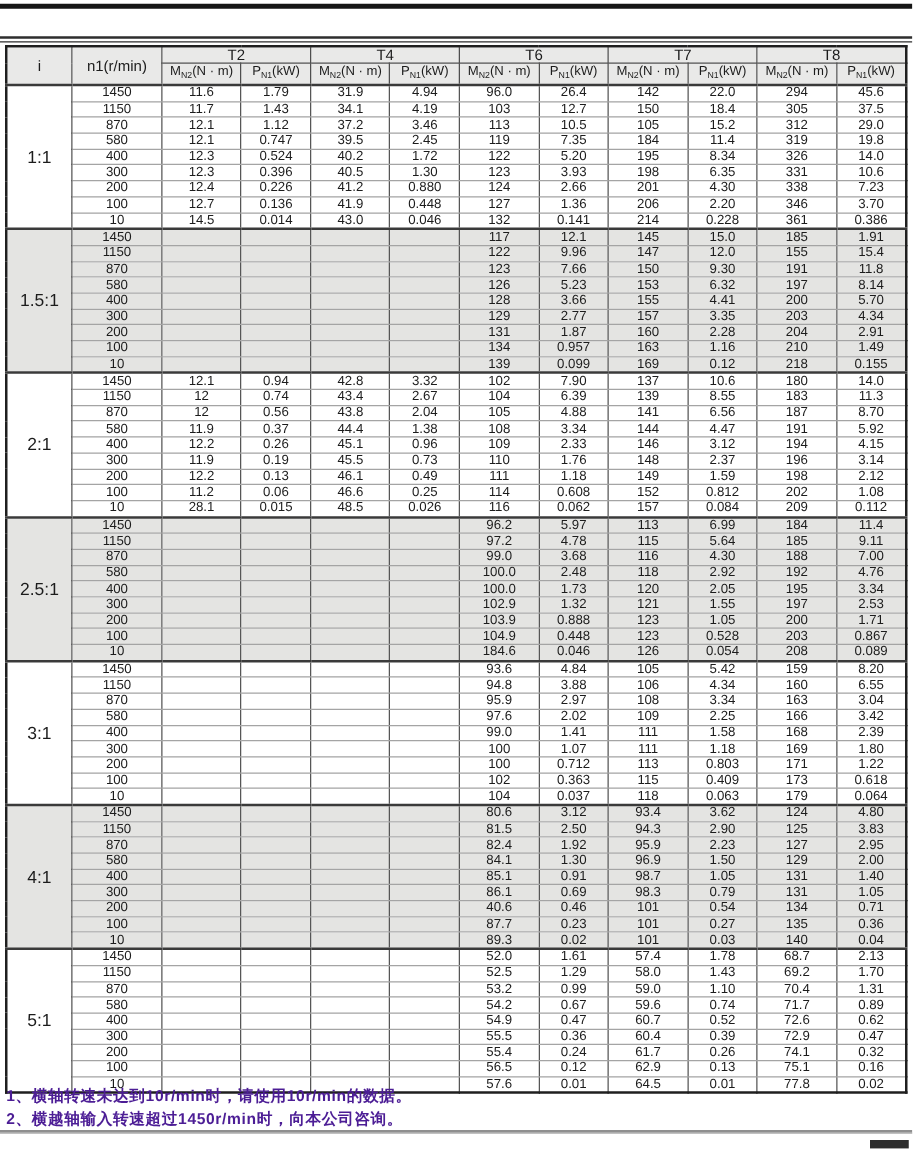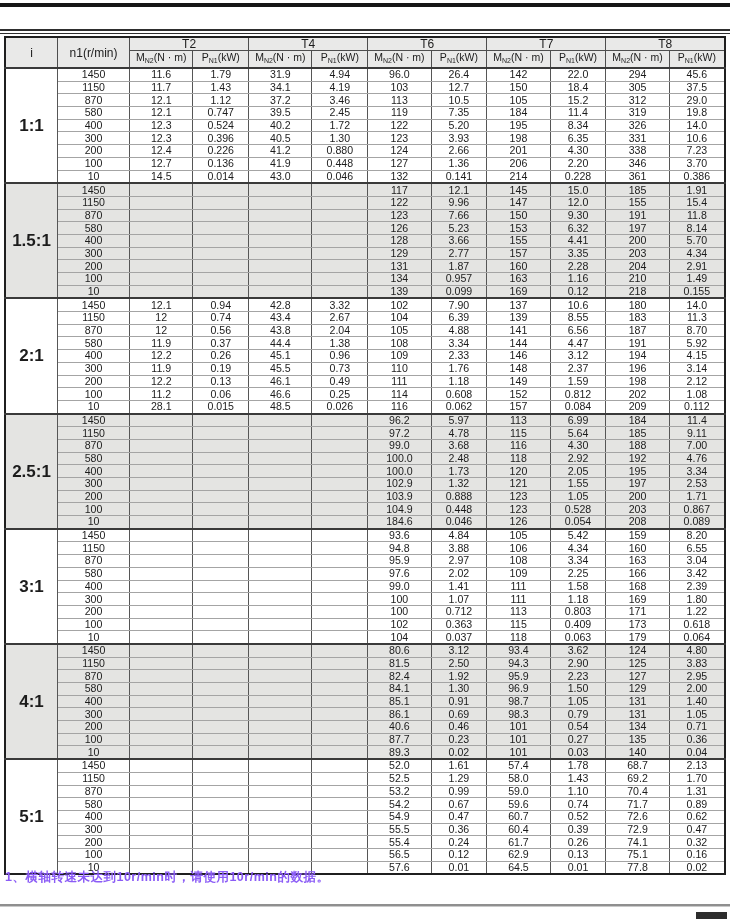--- a/index.html
+++ b/index.html
@@ -12,25 +12,25 @@
   table{width:100%;border-collapse:collapse;table-layout:fixed;border:2px solid #1f1f1f;}
   th,td{padding:0;margin:0;text-align:center;vertical-align:middle;overflow:hidden;white-space:nowrap;}
   thead th{background:#e9e9e8;border:1px solid #4e4e4e;font-weight:normal;}
   thead tr.grp-row th{height:12px;font-size:12px;line-height:12px;}
   thead tr.sub-row th{height:14px;font-size:10.5px;line-height:13px;}
   thead th.side{font-size:12px;}
   thead sub{font-size:7px;vertical-align:-2px;}
   tbody td{height:11.7px;font-size:10.6px;line-height:11px;
         border-left:1px solid #565656;border-right:1px solid #565656;
         border-top:1px solid #a4a4a4;border-bottom:1px solid #a4a4a4;}
-  tbody td.ratio{font-size:17px;font-weight:bold;}
+  tbody td.ratio{font-size:14px;}
   tbody tr.shaded td{background:#e4e4e2;}
   tbody tr.sec-start td{border-top:2px solid #3a3a3a;}
   .footnotes{position:absolute;top:868px;left:5px;right:5px;}
-  .footnote{font-size:12.5px;font-weight:bold;line-height:18px;color:#8b5cf6;letter-spacing:0.5px;}
+  .footnote{font-size:12.5px;font-weight:bold;line-height:18px;color:#4c1d95;letter-spacing:0.5px;}
   .bottom-rule{position:absolute;top:904px;left:0;right:0;height:2px;background:#8f8f8f;
         border-bottom:1px solid #c9c9c9;}
   .corner-mark{position:absolute;right:3px;bottom:0;width:31px;height:7px;background:#2d2d2d;}
 </style>
 </head>
 <body>
 
 <div class="page">
   <div class="top-rule"></div>
   <div class="table-top-double"></div>
@@ -900,17 +900,18 @@
             <td class="val">0.01</td>
             <td class="val">77.8</td>
             <td class="val">0.02</td>
           </tr>
         </tbody>
     </table>
   </div>
 
   <div class="footnotes">
     <div class="footnote">1、横轴转速未达到10r/min时，请使用10r/min的数据。</div>
+    <div class="footnote">2、横越轴输入转速超过1450r/min时，向本公司咨询。</div>
   </div>
 
   <div class="bottom-rule"></div>
   <div class="corner-mark"></div>
 </div>
 
 </body></html>

